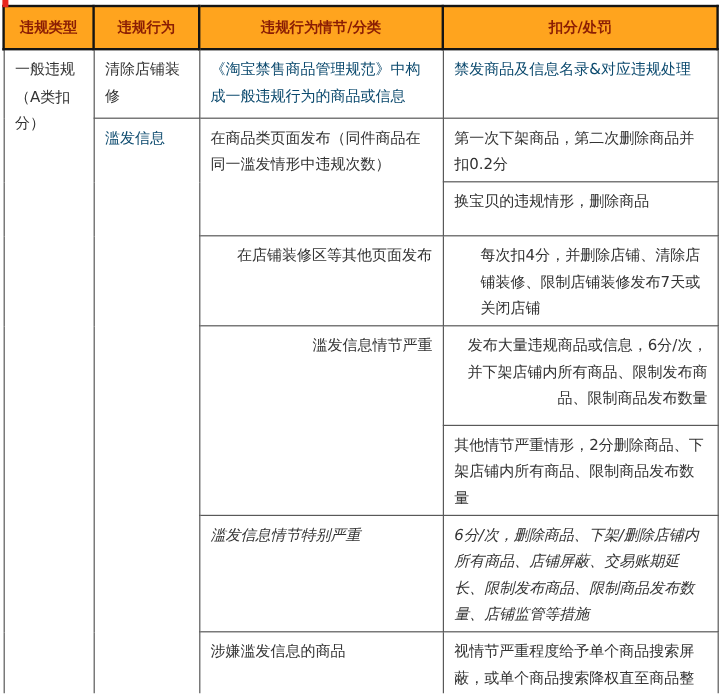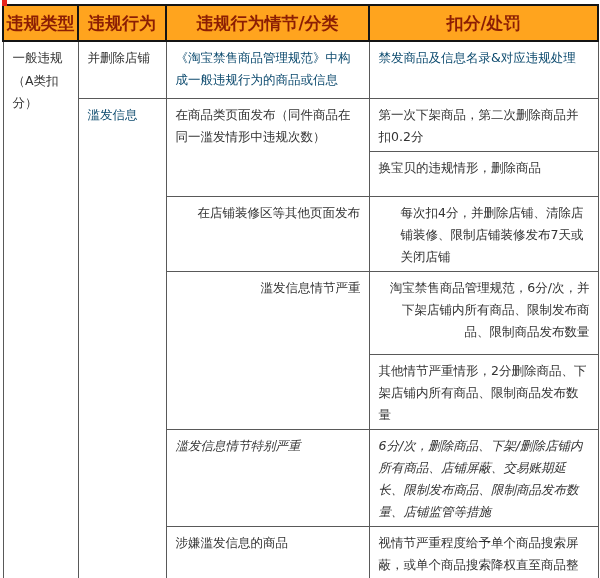--- a/index.html
+++ b/index.html
@@ -18,21 +18,21 @@
   table.rules{
     position:absolute;left:2px;top:4px;
     width:595px;
     border-collapse:collapse;
     table-layout:fixed;
     background:#ffffff;
   }
   table.rules th{
     background:#ffa41e;
     color:#8b1e04;
-    font-size:17px;
+    font-size:12px;
     font-weight:bold;
     border:2px solid #141414;
     height:30px;
     text-align:center;
     vertical-align:middle;
     padding:2px 0;
   }
   table.rules td{
     border:1px solid #595959;
     vertical-align:top;
@@ -73,21 +73,21 @@
       <th>违规行为</th>
       <th>违规行为情节/分类</th>
       <th>扣分/处罚</th>
     </tr>
 
     <tr class="h-r1">
       <td rowspan="10">
         <div class="para">一般违规</div>
         <div class="para">（A类扣分）</div>
       </td>
-      <td>并删除店铺</td>
+      <td>清除店铺装修</td>
       <td>
         <span class="link">《淘宝禁售商品管理规范》中构成一般违规行为的商品或信息</span>
       </td>
       <td>
         <span class="link">禁发商品及信息名录&amp;对应违规处理</span>
       </td>
     </tr>
 
     <tr class="h-r2a1">
       <td rowspan="7">
@@ -100,21 +100,21 @@
       <td>换宝贝的违规情形，删除商品</td>
     </tr>
 
     <tr class="h-r2b">
       <td>在店铺装修区等其他页面发布</td>
       <td>每次扣4分，并删除店铺、清除店铺装修、限制店铺装修发布7天或关闭店铺</td>
     </tr>
 
     <tr class="h-r2c1">
       <td rowspan="2">滥发信息情节严重</td>
-      <td>淘宝禁售商品管理规范，6分/次，并下架店铺内所有商品、限制发布商品、限制商品发布数量</td>
+      <td>发布大量违规商品或信息，6分/次，并下架店铺内所有商品、限制发布商品、限制商品发布数量</td>
     </tr>
     <tr class="h-r2c2">
       <td>其他情节严重情形，2分删除商品、下架店铺内所有商品、限制商品发布数量</td>
     </tr>
 
     <tr class="h-r2d">
       <td>滥发信息情节特别严重</td>
       <td>6分/次，删除商品、下架/删除店铺内所有商品、店铺屏蔽、交易账期延长、限制发布商品、限制商品发布数量、店铺监管等措施</td>
     </tr>
 

